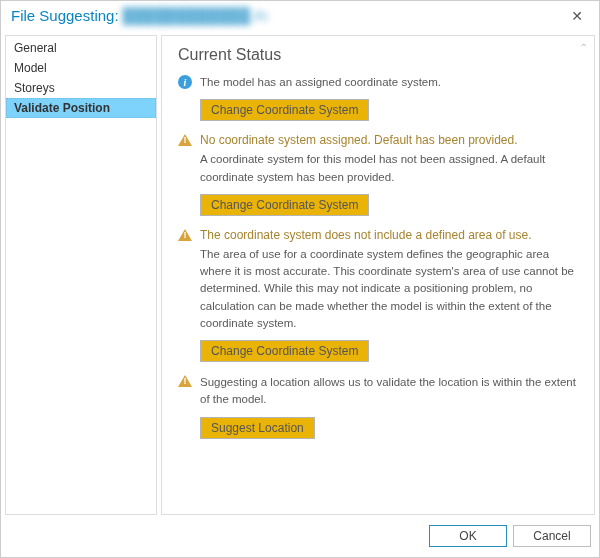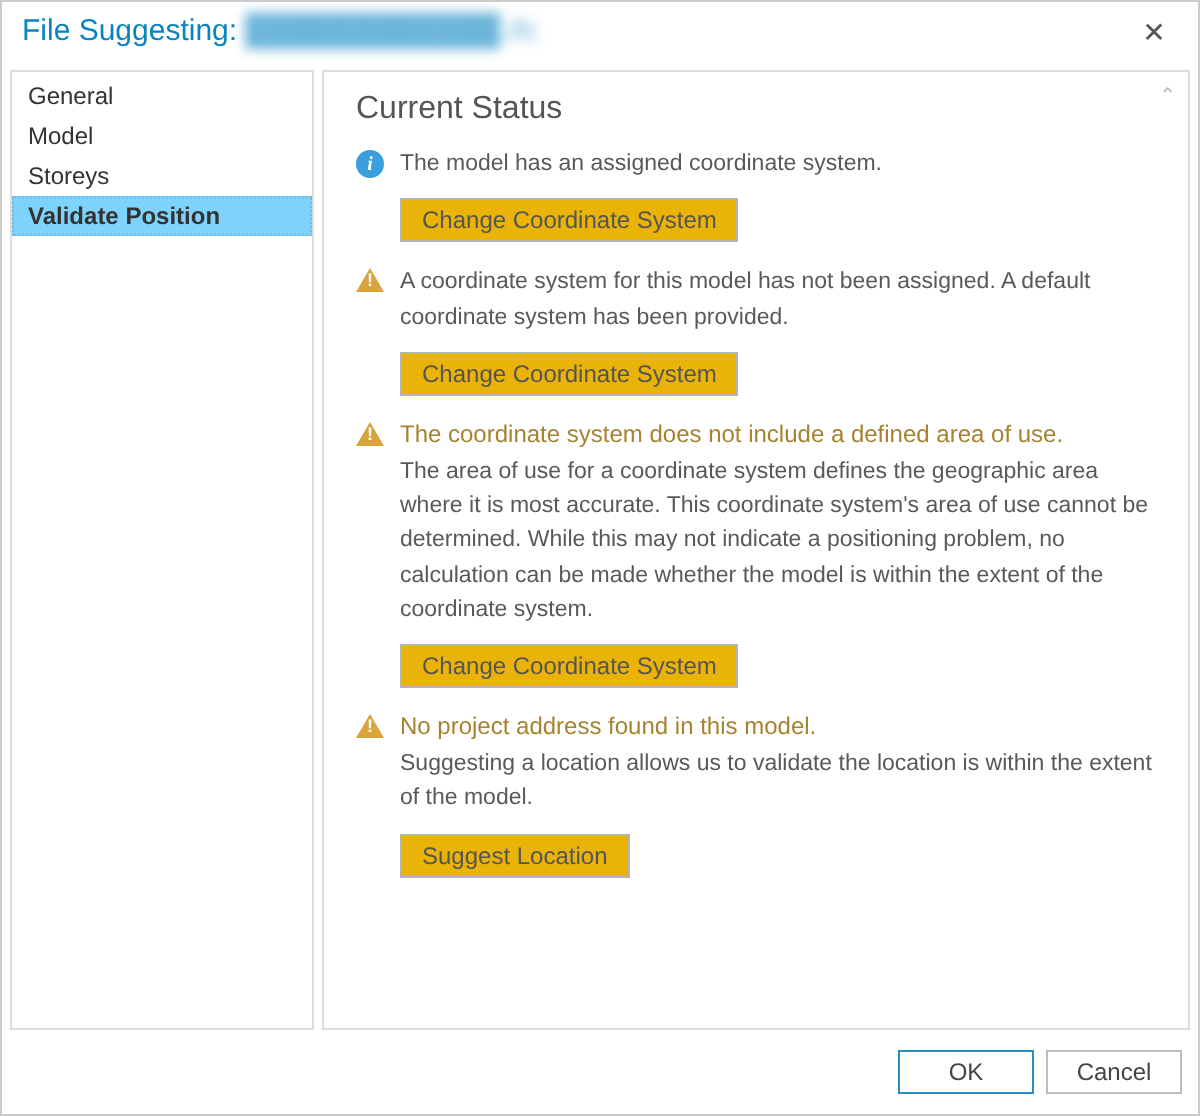--- a/index.html
+++ b/index.html
@@ -156,21 +156,21 @@
   }
   .footer {
     height: 34px;
     display: flex;
     align-items: center;
     justify-content: flex-end;
     padding: 0 8px;
     gap: 6px;
   }
   .footer-btn {
-    width: 68px;
+    width: 78px;
     height: 22px;
     border: 1px solid #bdbdbd;
     background: #fff;
     font-size: 12px;
     color: #444;
     display: flex;
     align-items: center;
     justify-content: center;
     cursor: pointer;
   }
@@ -217,20 +217,21 @@
         <div class="status-desc">The model has an assigned coordinate system.</div>
         <div class="action-btn">Change Coordinate System</div>
       </div>
     </div>
 
     <div class="status-item">
       <div class="icon-col">
         <div class="warn-icon-shape"></div>
       </div>
       <div class="text-col">
+        <div class="status-title warn">No coordinate system assigned.  Default has been provided.</div>
         <div class="status-desc">A coordinate system for this model has not been assigned. A default coordinate system has been provided.</div>
         <div class="action-btn">Change Coordinate System</div>
       </div>
     </div>
 
     <div class="status-item">
       <div class="icon-col">
         <div class="warn-icon-shape"></div>
       </div>
       <div class="text-col">
@@ -238,21 +239,20 @@
         <div class="status-desc">The area of use for a coordinate system defines the geographic area where it is most accurate. This coordinate system's area of use cannot be determined. While this may not indicate a positioning problem, no calculation can be made whether the model is within the extent of the coordinate system.</div>
         <div class="action-btn">Change Coordinate System</div>
       </div>
     </div>
 
     <div class="status-item">
       <div class="icon-col">
         <div class="warn-icon-shape"></div>
       </div>
       <div class="text-col">
-        <div class="status-title warn">No project address found in this model.</div>
         <div class="status-desc">Suggesting a location allows us to validate the location is within the extent of the model.</div>
         <div class="action-btn">Suggest Location</div>
       </div>
     </div>
 
   </div>
 </div>
 
 <div class="footer">
   <div class="footer-btn primary">OK</div>

